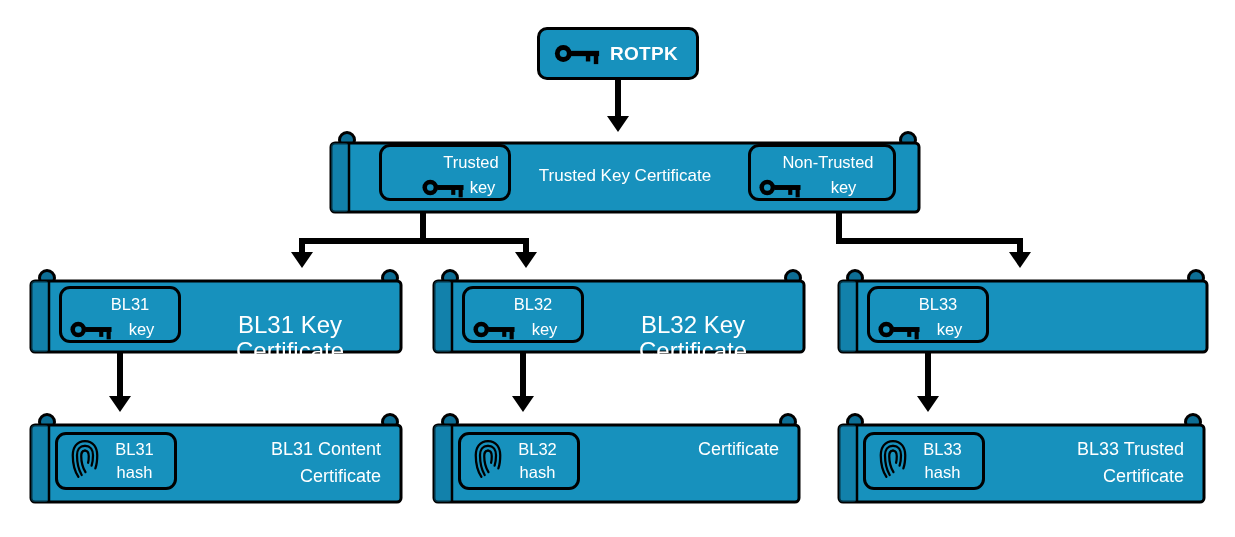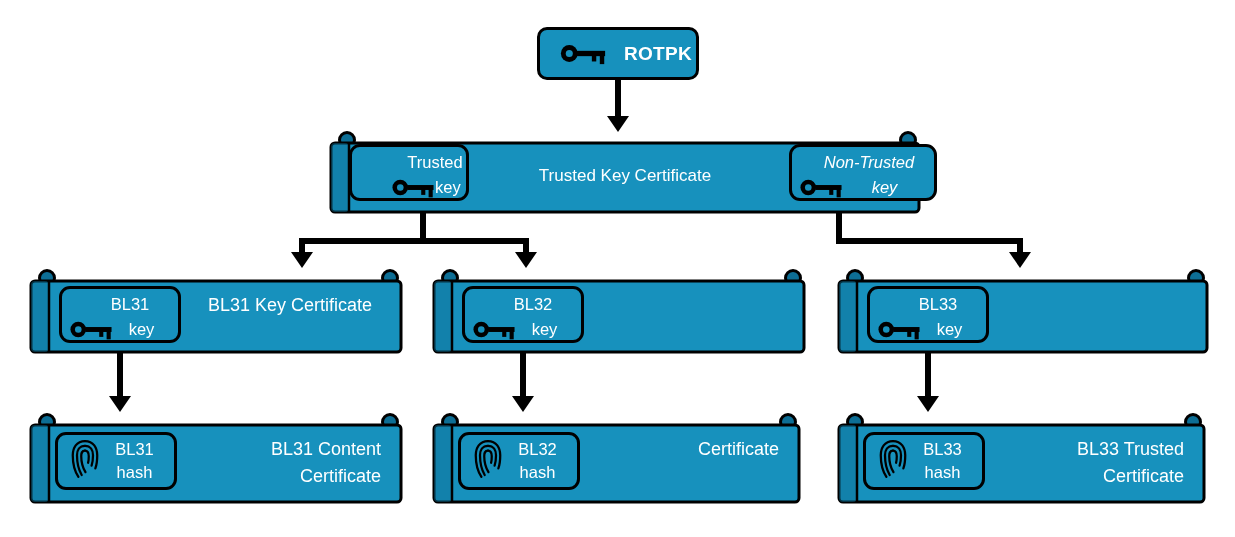--- a/index.html
+++ b/index.html
@@ -16,21 +16,21 @@
 
   .node{
     position:absolute;z-index:3;
     background:var(--teal);
     border:3px solid var(--ink);
     border-radius:10px;
     display:flex;align-items:center;
     box-sizing:border-box;
     color:var(--text);
   }
-  .rotpk{padding-left:20px;gap:18px;font-size:19px;font-weight:bold;letter-spacing:.3px;}
+  .rotpk{padding-left:14px;gap:10px;font-size:19px;font-weight:bold;letter-spacing:.3px;}
 
   .scroll{position:absolute;z-index:2;}
   .scroll-bg{position:absolute;left:0;top:0;}
 
   .badge{
     position:absolute;z-index:4;
     background:var(--teal);
     border:3px solid var(--ink);
     border-radius:11px;
     box-sizing:border-box;
@@ -48,21 +48,21 @@
   .key-svg{display:block;}
   .key-fill{fill:var(--ink);}
   .hole{fill:var(--teal);}
   .fp-svg .fp-stroke{stroke:var(--ink);fill:none;stroke-width:2.4;stroke-linecap:round;}
 
   .scroll-title{
     position:absolute;z-index:3;
     color:var(--text);
   }
   .trusted-title{left:170px;right:170px;top:33px;text-align:center;font-size:17px;line-height:26px;}
-  .keycert-title{left:158px;right:10px;top:24px;text-align:center;font-size:18px;line-height:26px;}
+  .keycert-title{left:158px;right:10px;top:44px;text-align:center;font-size:24px;line-height:26px;}
   .contentcert-title{right:26px;top:24px;width:240px;text-align:right;font-size:18px;line-height:27px;}
 </style>
 </head>
 <body>
 
 <div class="canvas">
 
   <svg class="connectors" width="1235" height="537" viewBox="0 0 1235 537">
     <g class="lines">
       <path d="M618 80 V118"></path>
@@ -104,39 +104,39 @@
   <div class="scroll" style="left:325px;top:130px;width:600px;height:85px;">
       <svg class="scroll-bg" width="600" height="85" viewBox="0 0 600 85">
         <g stroke="#000000" stroke-width="3">
           <circle cx="22" cy="10" r="7.5" fill="#0d6e95"></circle>
           <circle cx="583" cy="10" r="7.5" fill="#0d6e95"></circle>
           <rect x="6" y="13" width="588" height="69" rx="4" fill="#1791bd"></rect>
           <rect x="6" y="13" width="18" height="69" rx="4" fill="#0d6e95" opacity="0.45" stroke="none"></rect>
           <line x1="24" y1="13" x2="24" y2="82" stroke-width="2.5"></line>
         </g>
       </svg>
-    <div class="badge" style="left:24px;top:14px;width:120px;height:57px;padding-left:32px;">
+    <div class="badge" style="left:54px;top:14px;width:132px;height:57px;padding-left:32px;">
       <div class="b-line1">Trusted</div>
       <div class="b-row">
         <span>
           <svg class="key-svg" width="44" height="23" viewBox="0 0 52 28">
             <g class="key-fill">
                 <circle cx="10.5" cy="14" r="9.5"></circle>
                 <rect x="19" y="11" width="32" height="6"></rect>
                 <rect x="36" y="16" width="5" height="7"></rect>
                 <rect x="45" y="16" width="5" height="10"></rect>
               </g>
             <circle class="hole" cx="10.5" cy="14" r="4"></circle>
           </svg>
         </span>
         <span class="b-line2">key</span>
       </div>
     </div>
     <div class="scroll-title trusted-title">Trusted Key Certificate</div>
-    <div class="badge" style="left:464px;top:14px;width:148px;height:57px;font-style:italic;">
+    <div class="badge" style="left:423px;top:14px;width:148px;height:57px;">
       <div class="b-line1" style="padding-left:12px;">Non-Trusted</div>
       <div class="b-row">
         <span>
           <svg class="key-svg" width="44" height="23" viewBox="0 0 52 28">
             <g class="key-fill">
                 <circle cx="10.5" cy="14" r="9.5"></circle>
                 <rect x="19" y="11" width="32" height="6"></rect>
                 <rect x="36" y="16" width="5" height="7"></rect>
                 <rect x="45" y="16" width="5" height="10"></rect>
               </g>
@@ -198,20 +198,21 @@
                 <rect x="19" y="11" width="32" height="6"></rect>
                 <rect x="36" y="16" width="5" height="7"></rect>
                 <rect x="45" y="16" width="5" height="10"></rect>
               </g>
             <circle class="hole" cx="10.5" cy="14" r="4"></circle>
           </svg>
         </span>
         <span class="b-line2">key</span>
       </div>
     </div>
+    <div class="scroll-title keycert-title">BL32 Key Certificate</div>
   </div>
 
   <div class="scroll" style="left:833px;top:268px;width:380px;height:87px;">
       <svg class="scroll-bg" width="380" height="87" viewBox="0 0 380 87">
         <g stroke="#000000" stroke-width="3">
           <circle cx="22" cy="10" r="7.5" fill="#0d6e95"></circle>
           <circle cx="363" cy="10" r="7.5" fill="#0d6e95"></circle>
           <rect x="6" y="13" width="368" height="71" rx="4" fill="#1791bd"></rect>
           <rect x="6" y="13" width="18" height="71" rx="4" fill="#0d6e95" opacity="0.45" stroke="none"></rect>
           <line x1="24" y1="13" x2="24" y2="84" stroke-width="2.5"></line>

